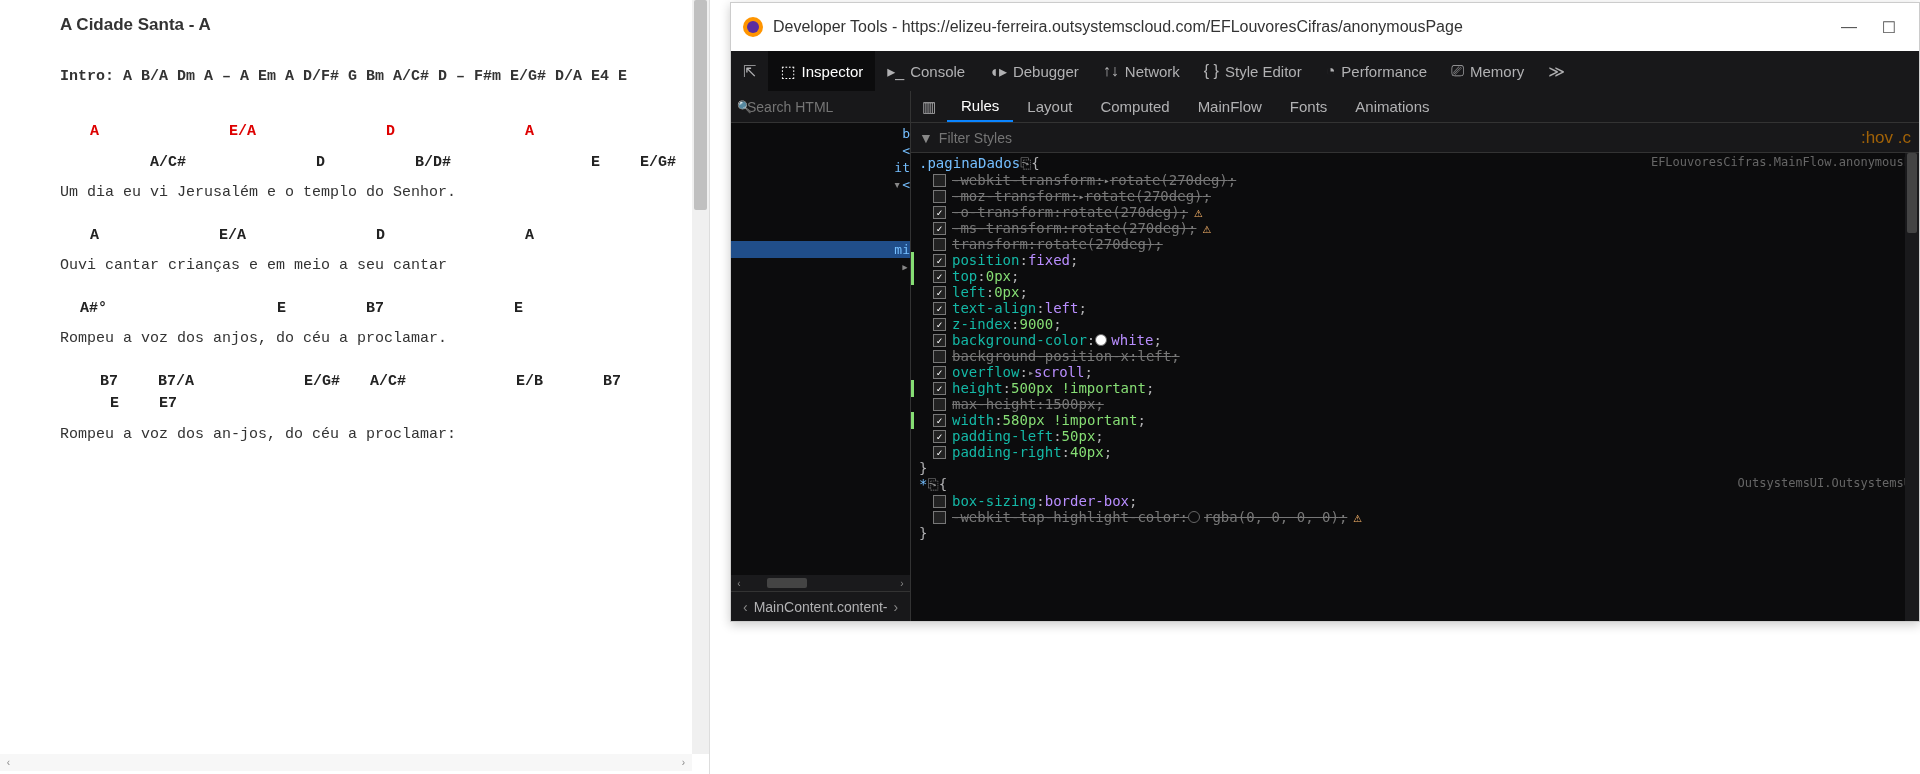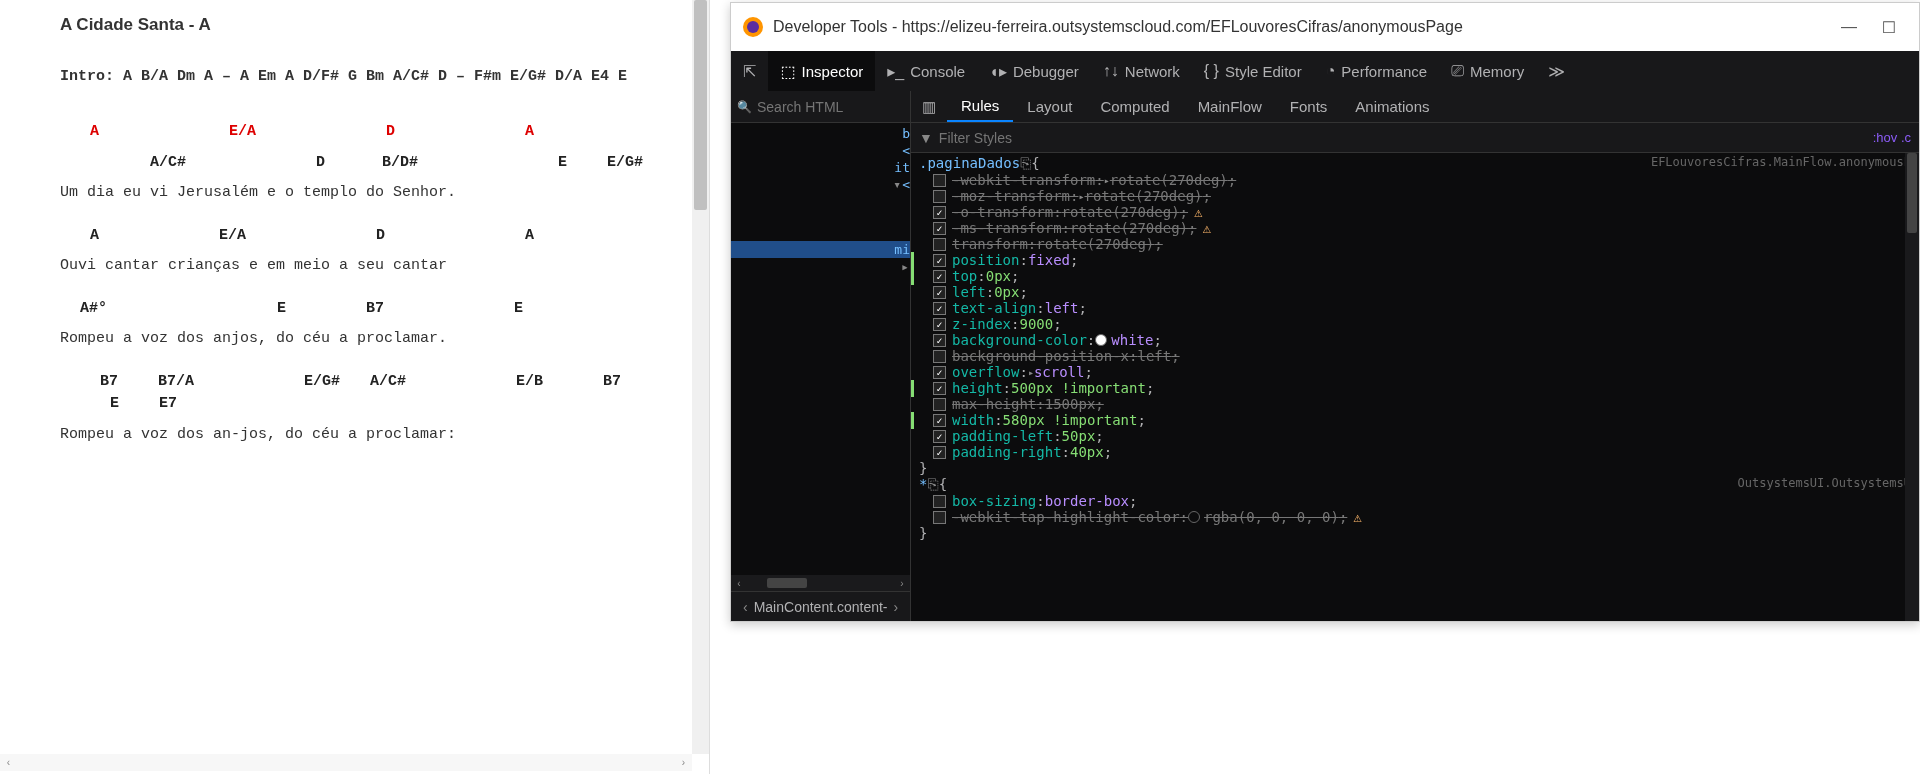--- a/index.html
+++ b/index.html
@@ -23,21 +23,21 @@
 .titlebar .ff-icon { width: 24px; height: 24px; margin-right: 8px; }
 .titlebar .spacer { flex: 1; }
 .titlebar .winbtn { width: 40px; height: 32px; display: flex; align-items: center; justify-content: center; color: #555; }
 .tabs-bar { height: 40px; background: #18181a; display: flex; align-items: center; padding: 0; color: #b1b1b3; font-size: 15px; }
 .tool-tab { height: 100%; padding: 0 12px; display: flex; align-items: center; gap: 6px; cursor: pointer; white-space: nowrap; }
 .tool-tab.active { background: #0c0c0d; color: #fff; }
 .tool-tab .ico { font-size: 16px; }
 .dev-body { flex: 1; display: flex; background: #0c0c0d; min-height: 0; }
 .inspector-left { width: 180px; display: flex; flex-direction: column; border-right: 1px solid #333; }
 .search-row { height: 32px; background: #18181a; display: flex; align-items: center; border-bottom: 1px solid #333; }
-.search-input { flex: 1; background: transparent; border: none; color: #b1b1b3; font-size: 14px; padding: 0 6px 0 26px; outline: none; }
+.search-input { flex: 1; background: transparent; border: none; color: #b1b1b3; font-size: 14px; padding: 0 6px 0 16px; outline: none; }
 .search-wrap { position: relative; flex: 1; display: flex; }
 .search-wrap::before { content: "🔍"; position: absolute; left: 6px; top: 50%; transform: translateY(-50%); font-size: 12px; color: #888; }
 .search-btn { width: 28px; height: 32px; display: flex; align-items: center; justify-content: center; color: #b1b1b3; font-size: 16px; border-left: 1px solid #333; }
 .markup-tree { flex: 1; font-family: monospace; font-size: 13px; color: #b1b1b3; overflow: hidden; position: relative; padding-top: 2px; }
 .tree-line { padding: 1px 0 1px 4px; white-space: nowrap; text-align: right; }
 .tree-line.sel { background: #204e8a; color: #fff; margin-top: 48px; }
 .tree-hl { color: #75bfff; }
 .tree-toggle { display: inline-block; width: 10px; text-align: center; color: #888; }
 .inspector-hsb { height: 16px; background: #1a1a1c; display: flex; align-items: center; }
 .inspector-hsb .thumb { width: 40px; height: 10px; background: #444; margin-left: 20px; border-radius: 2px; }
@@ -45,21 +45,21 @@
 .inspector-hsb .spacer { flex: 1; }
 .breadcrumb-bar { height: 30px; background: #18181a; display: flex; align-items: center; padding: 0 6px; color: #b1b1b3; font-size: 14px; border-top: 1px solid #333; }
 .breadcrumb-bar .bc-arr { padding: 0 6px; color: #888; }
 .inspector-right { flex: 1; display: flex; flex-direction: column; min-width: 0; }
 .rules-tabs { height: 32px; background: #18181a; display: flex; align-items: center; border-bottom: 1px solid #333; font-size: 15px; color: #b1b1b3; }
 .rules-tabs .rt { padding: 0 14px; height: 100%; display: flex; align-items: center; cursor: pointer; }
 .rules-tabs .rt.active { color: #fff; border-bottom: 2px solid #0a84ff; }
 .rules-tabs .rt-icon { width: 36px; justify-content: center; }
 .filter-row { height: 30px; background: #18181a; display: flex; align-items: center; padding: 0 8px; border-bottom: 1px solid #333; color: #888; font-size: 14px; }
 .filter-row .fspacer { flex: 1; }
-.filter-row .fhov { color: #8b5cf6; font-size: 13px; }
+.filter-row .fhov { color: #a16207; font-size: 17px; }
 .rules-body { flex: 1; overflow-y: auto; font-family: monospace; font-size: 14px; padding: 2px 8px; color: #b1b1b3; position: relative; }
 .rules-vsb { position: absolute; right: 0; top: 0; width: 14px; height: 100%; background: #1a1a1c; }
 .rules-vsb .thumb { position: absolute; top: 0; left: 2px; width: 10px; height: 80px; background: #444; border-radius: 2px; }
 .selector-line { display: flex; }
 .selector-line .sel-text { color: #75bfff; }
 .selector-line .origin { margin-left: auto; color: #666; font-size: 12px; white-space: nowrap; }
 .decl { padding-left: 14px; display: flex; align-items: center; white-space: nowrap; }
 .decl .cb { width: 13px; height: 13px; border: 1px solid #777; margin-right: 6px; display: inline-flex; align-items: center; justify-content: center; font-size: 10px; color: #fff; background: #222; }
 .decl .cb.checked::before { content: "✓"; }
 .decl .prop { color: #14b8a6; }
@@ -76,21 +76,21 @@
 </style>
 </head>
 <body>
 
 <div class="left-pane">
   <div class="content-area">
     <div class="song-title">A Cidade Santa - A</div>
     <div class="intro-line">Intro: A  B/A  Dm   A – A   Em   A  D/F#   G   Bm  A/C#  D –   F#m  E/G#  D/A  E4  E</div>
     <div id="song-lines">
         <div class="chord-line red"><span class="ch" style="margin-left: 30px;">A</span><span class="ch" style="margin-left: 130px;">E/A</span><span class="ch" style="margin-left: 130px;">D</span><span class="ch" style="margin-left: 130px;">A</span></div>
-        <div class="chord-line bold"><span class="ch" style="margin-left: 90px;">A/C#</span><span class="ch" style="margin-left: 130px;">D</span><span class="ch" style="margin-left: 57px;">B/D#</span><span class="ch" style="margin-left: 140px;">E</span><span class="ch" style="margin-left: 40px;">E/G#</span></div>
+        <div class="chord-line bold"><span class="ch" style="margin-left: 90px;">A/C#</span><span class="ch" style="margin-left: 130px;">D</span><span class="ch" style="margin-left: 90px;">B/D#</span><span class="ch" style="margin-left: 140px;">E</span><span class="ch" style="margin-left: 40px;">E/G#</span></div>
         <div class="lyric-line">Um dia eu vi   Jerusalém e o templo do Senhor.</div>
         <div class="chord-line bold"><span class="ch" style="margin-left: 30px;">A</span><span class="ch" style="margin-left: 120px;">E/A</span><span class="ch" style="margin-left: 130px;">D</span><span class="ch" style="margin-left: 140px;">A</span></div>
         <div class="lyric-line">Ouvi cantar crianças e em meio a seu cantar</div>
         <div class="chord-line bold"><span class="ch" style="margin-left: 20px;">A#°</span><span class="ch" style="margin-left: 170px;">E</span><span class="ch" style="margin-left: 80px;">B7</span><span class="ch" style="margin-left: 130px;">E</span></div>
         <div class="lyric-line">Rompeu a voz dos anjos, do céu a proclamar.</div>
         <div class="chord-line bold"><span class="ch" style="margin-left: 40px;">B7</span><span class="ch" style="margin-left: 40px;">B7/A</span><span class="ch" style="margin-left: 110px;">E/G#</span><span class="ch" style="margin-left: 30px;">A/C#</span><span class="ch" style="margin-left: 110px;">E/B</span><span class="ch" style="margin-left: 60px;">B7</span><span class="ch" style="margin-left: 50px;">E</span><span class="ch" style="margin-left: 40px;">E7</span></div>
         <div class="lyric-line">Rompeu   a voz  dos  an-jos,   do céu a proclamar:</div>
       </div>
   </div>
   <div class="left-scrollbar-v">

